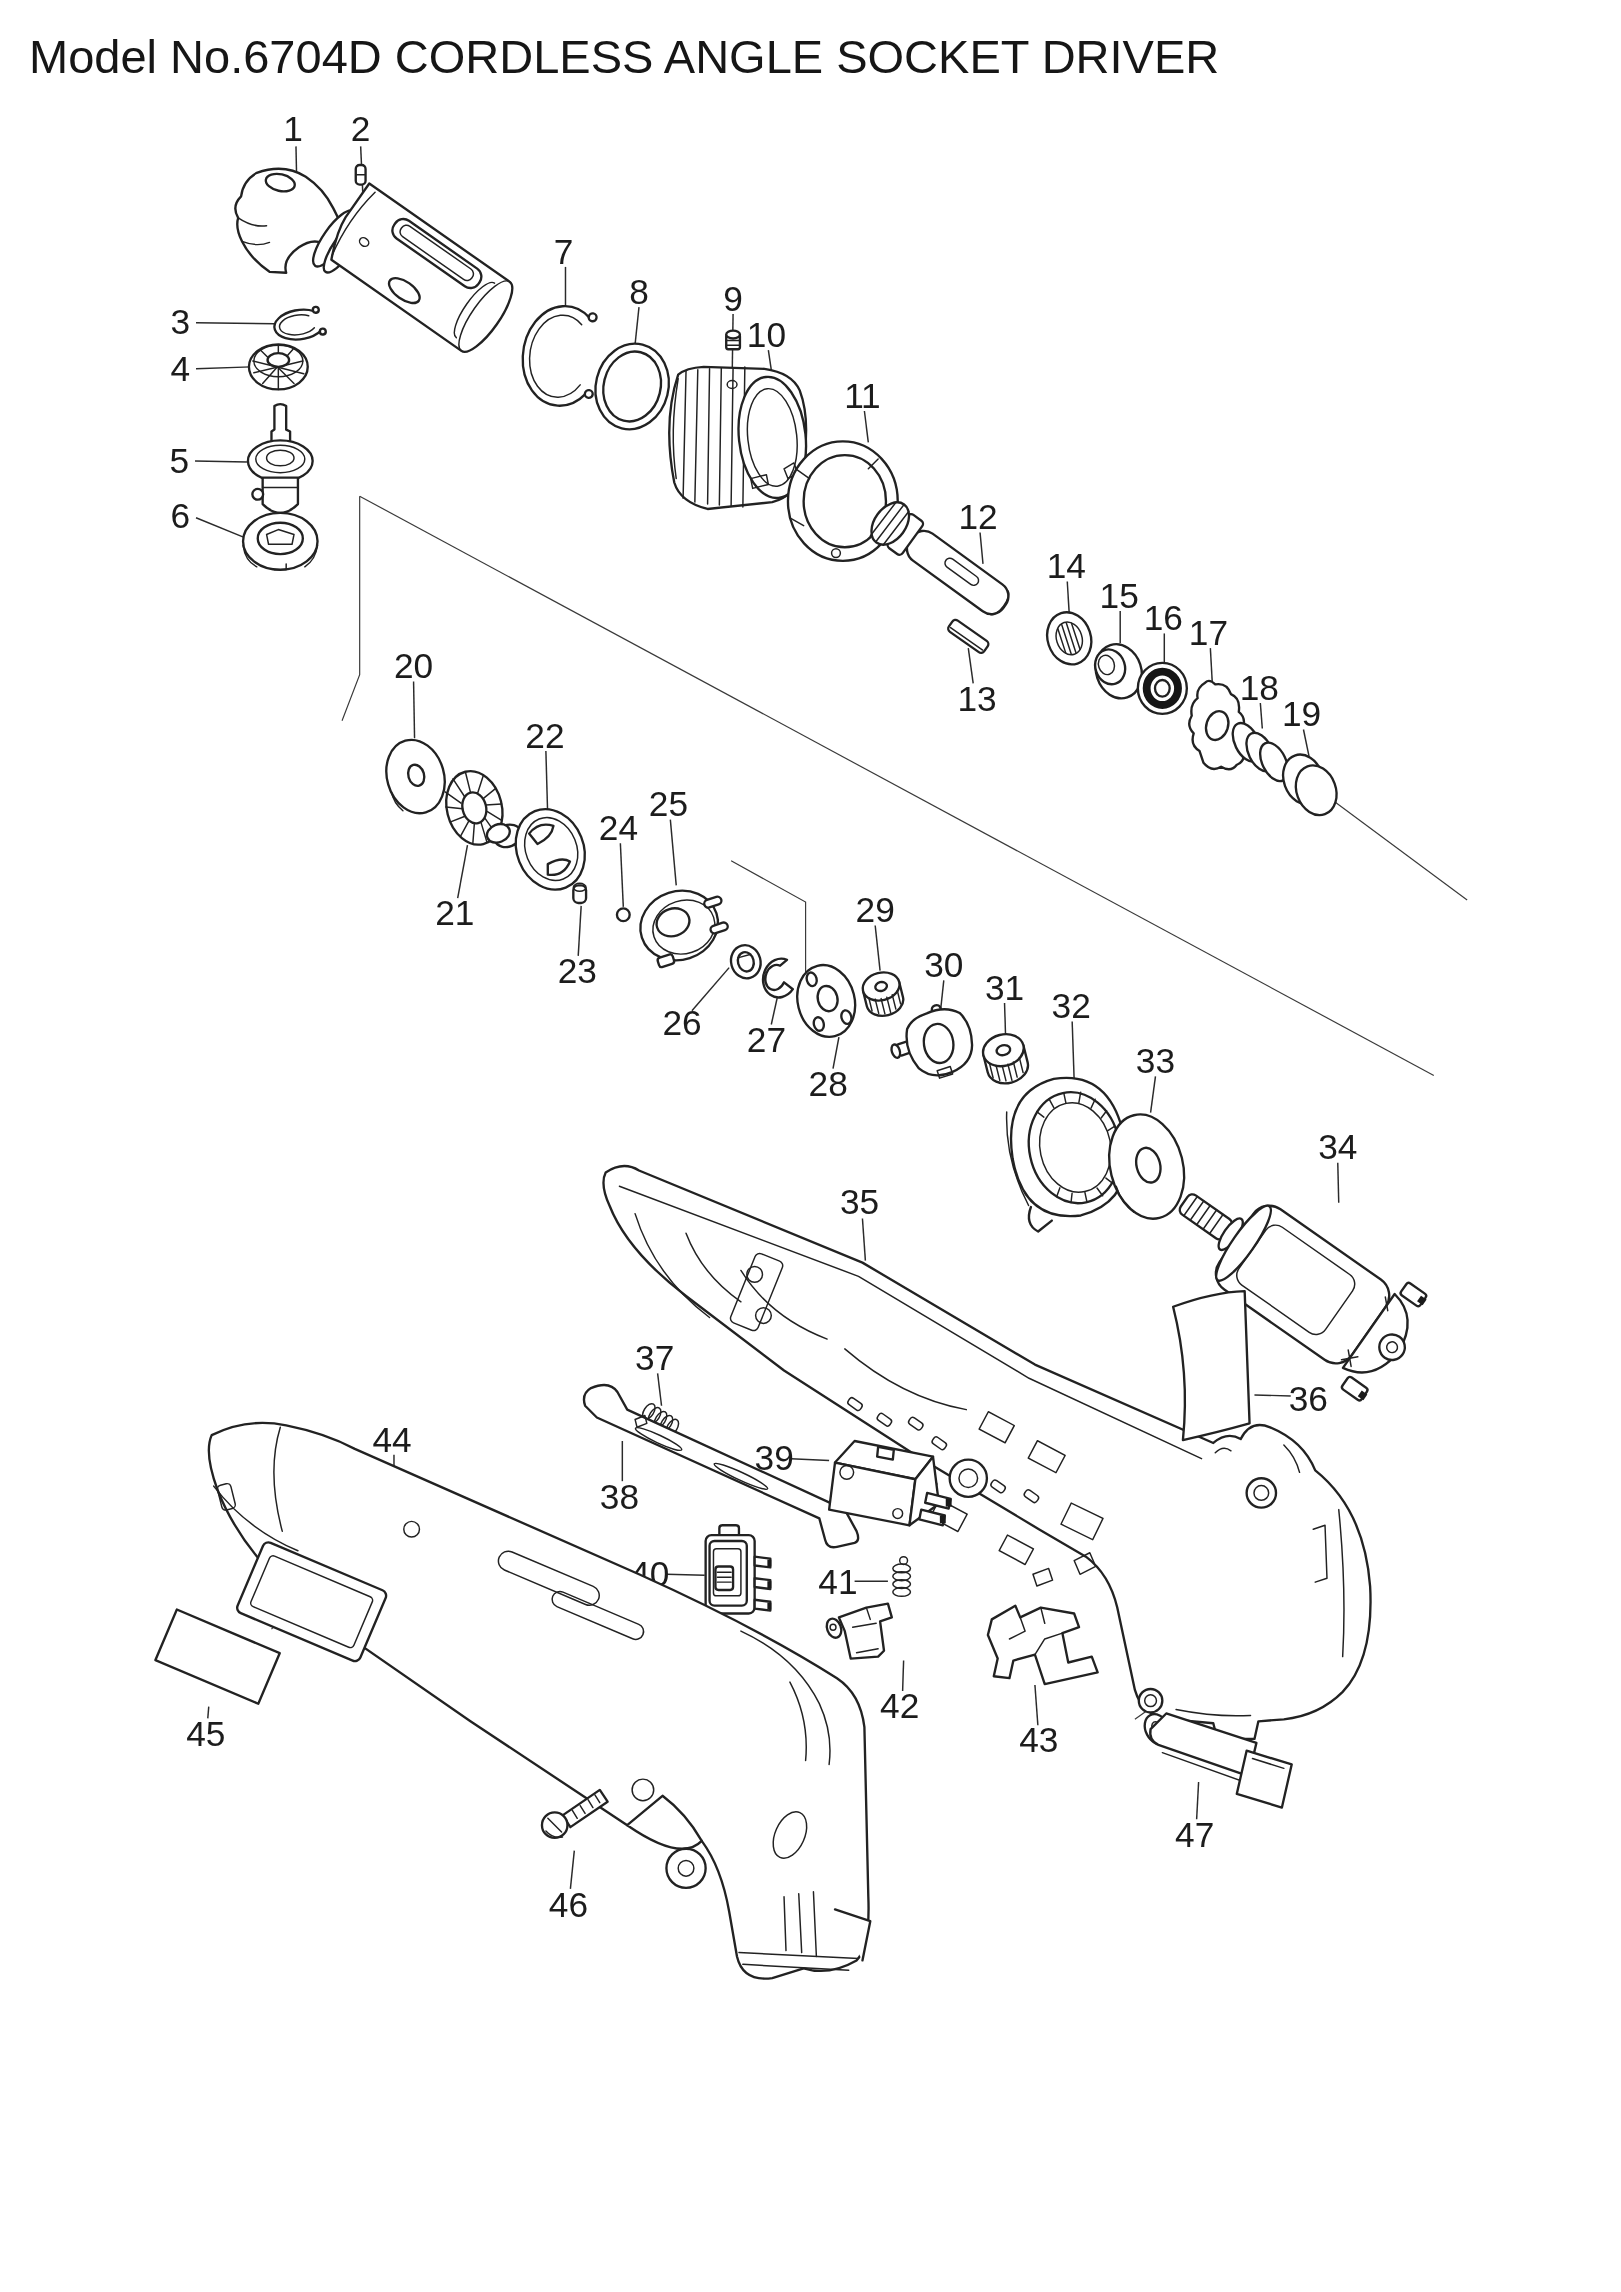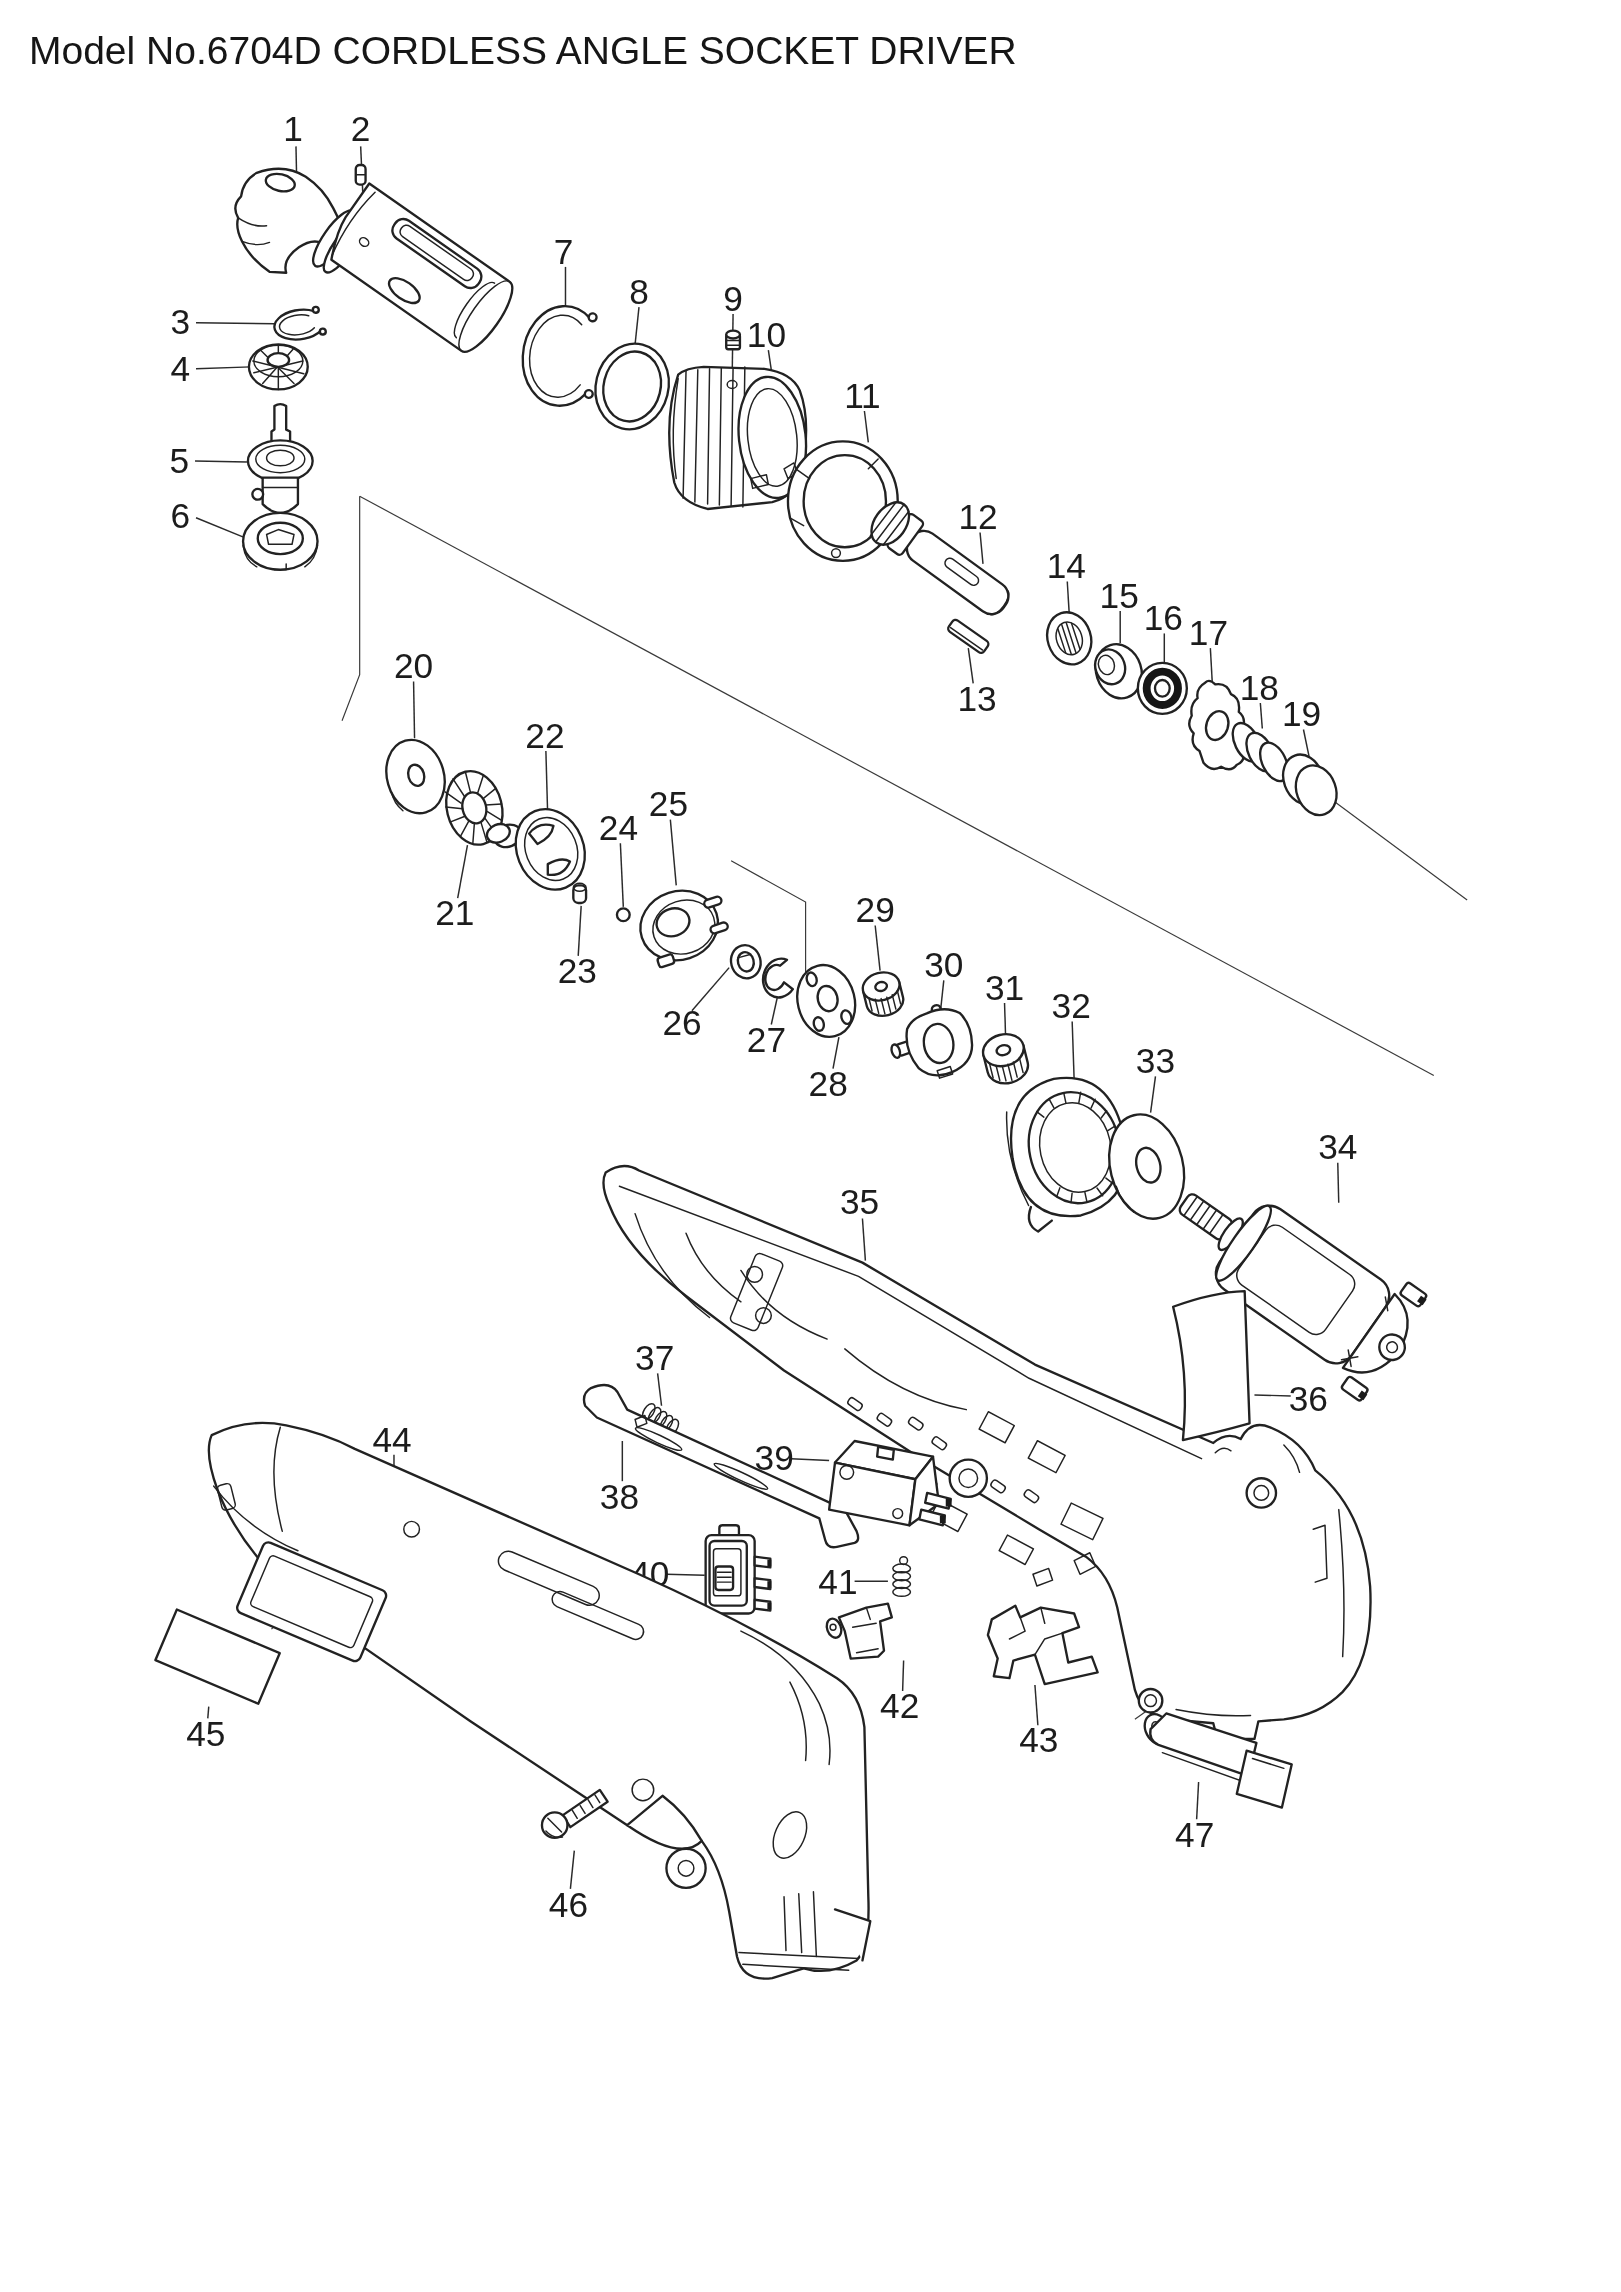--- a/index.html
+++ b/index.html
@@ -1,18 +1,18 @@
 <!DOCTYPE html>
 <html><head>
 <meta charset="utf-8">
 <style>
   html,body{margin:0;padding:0;background:#fff;}
   body{width:1621px;height:2293px;position:relative;font-family:"Liberation Sans",sans-serif;}
   .stage{position:absolute;inset:0;}
-  .title{position:absolute;left:29px;top:29px;font-size:39px;color:#161616;letter-spacing:0;white-space:nowrap;}
+  .title{position:absolute;left:29px;top:29px;font-size:47px;color:#161616;letter-spacing:0;white-space:nowrap;}
   svg{position:absolute;left:0;top:0;}
   svg text.callout{font-family:"Liberation Sans",sans-serif;font-size:36px;fill:#1c1c1c;}
   .leader{stroke:#2b2b2b;stroke-width:1.5;fill:none;}
   .hair{stroke:#3a3a3a;stroke-width:1.2;fill:none;}
   .p{stroke:#222;stroke-width:2.4;fill:#fff;stroke-linejoin:round;stroke-linecap:round;}
   .d{stroke:#222;stroke-width:1.5;fill:none;stroke-linejoin:round;stroke-linecap:round;}
   .dk{fill:#1a1a1a;stroke:none;}
 </style>
 </head>
 <body>

